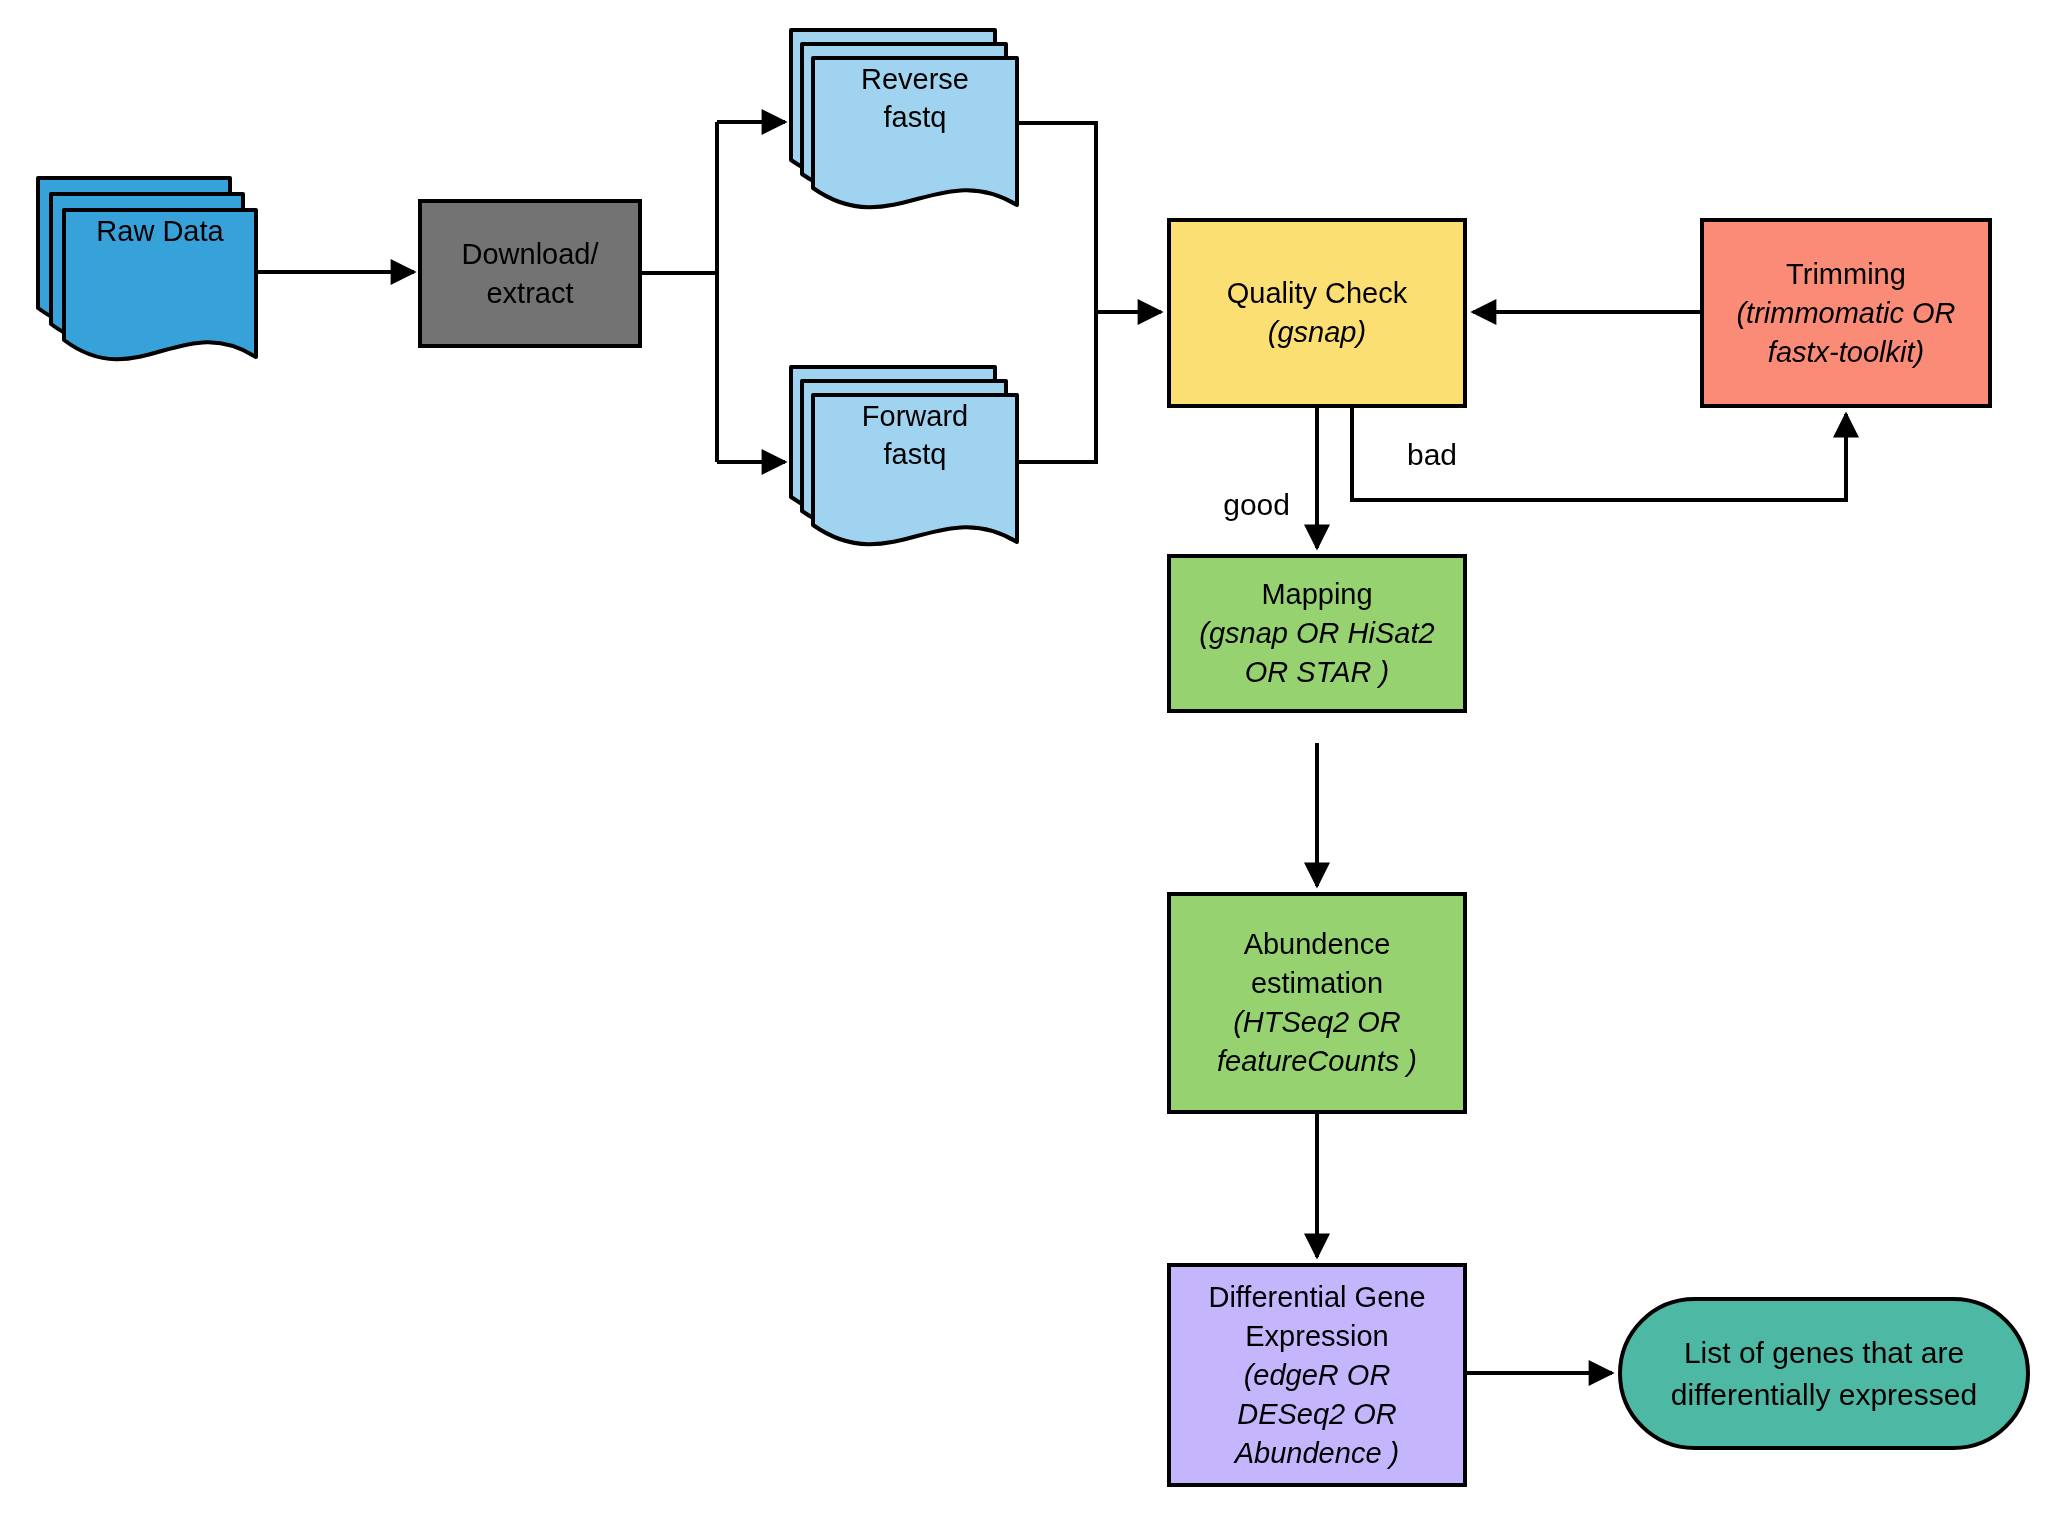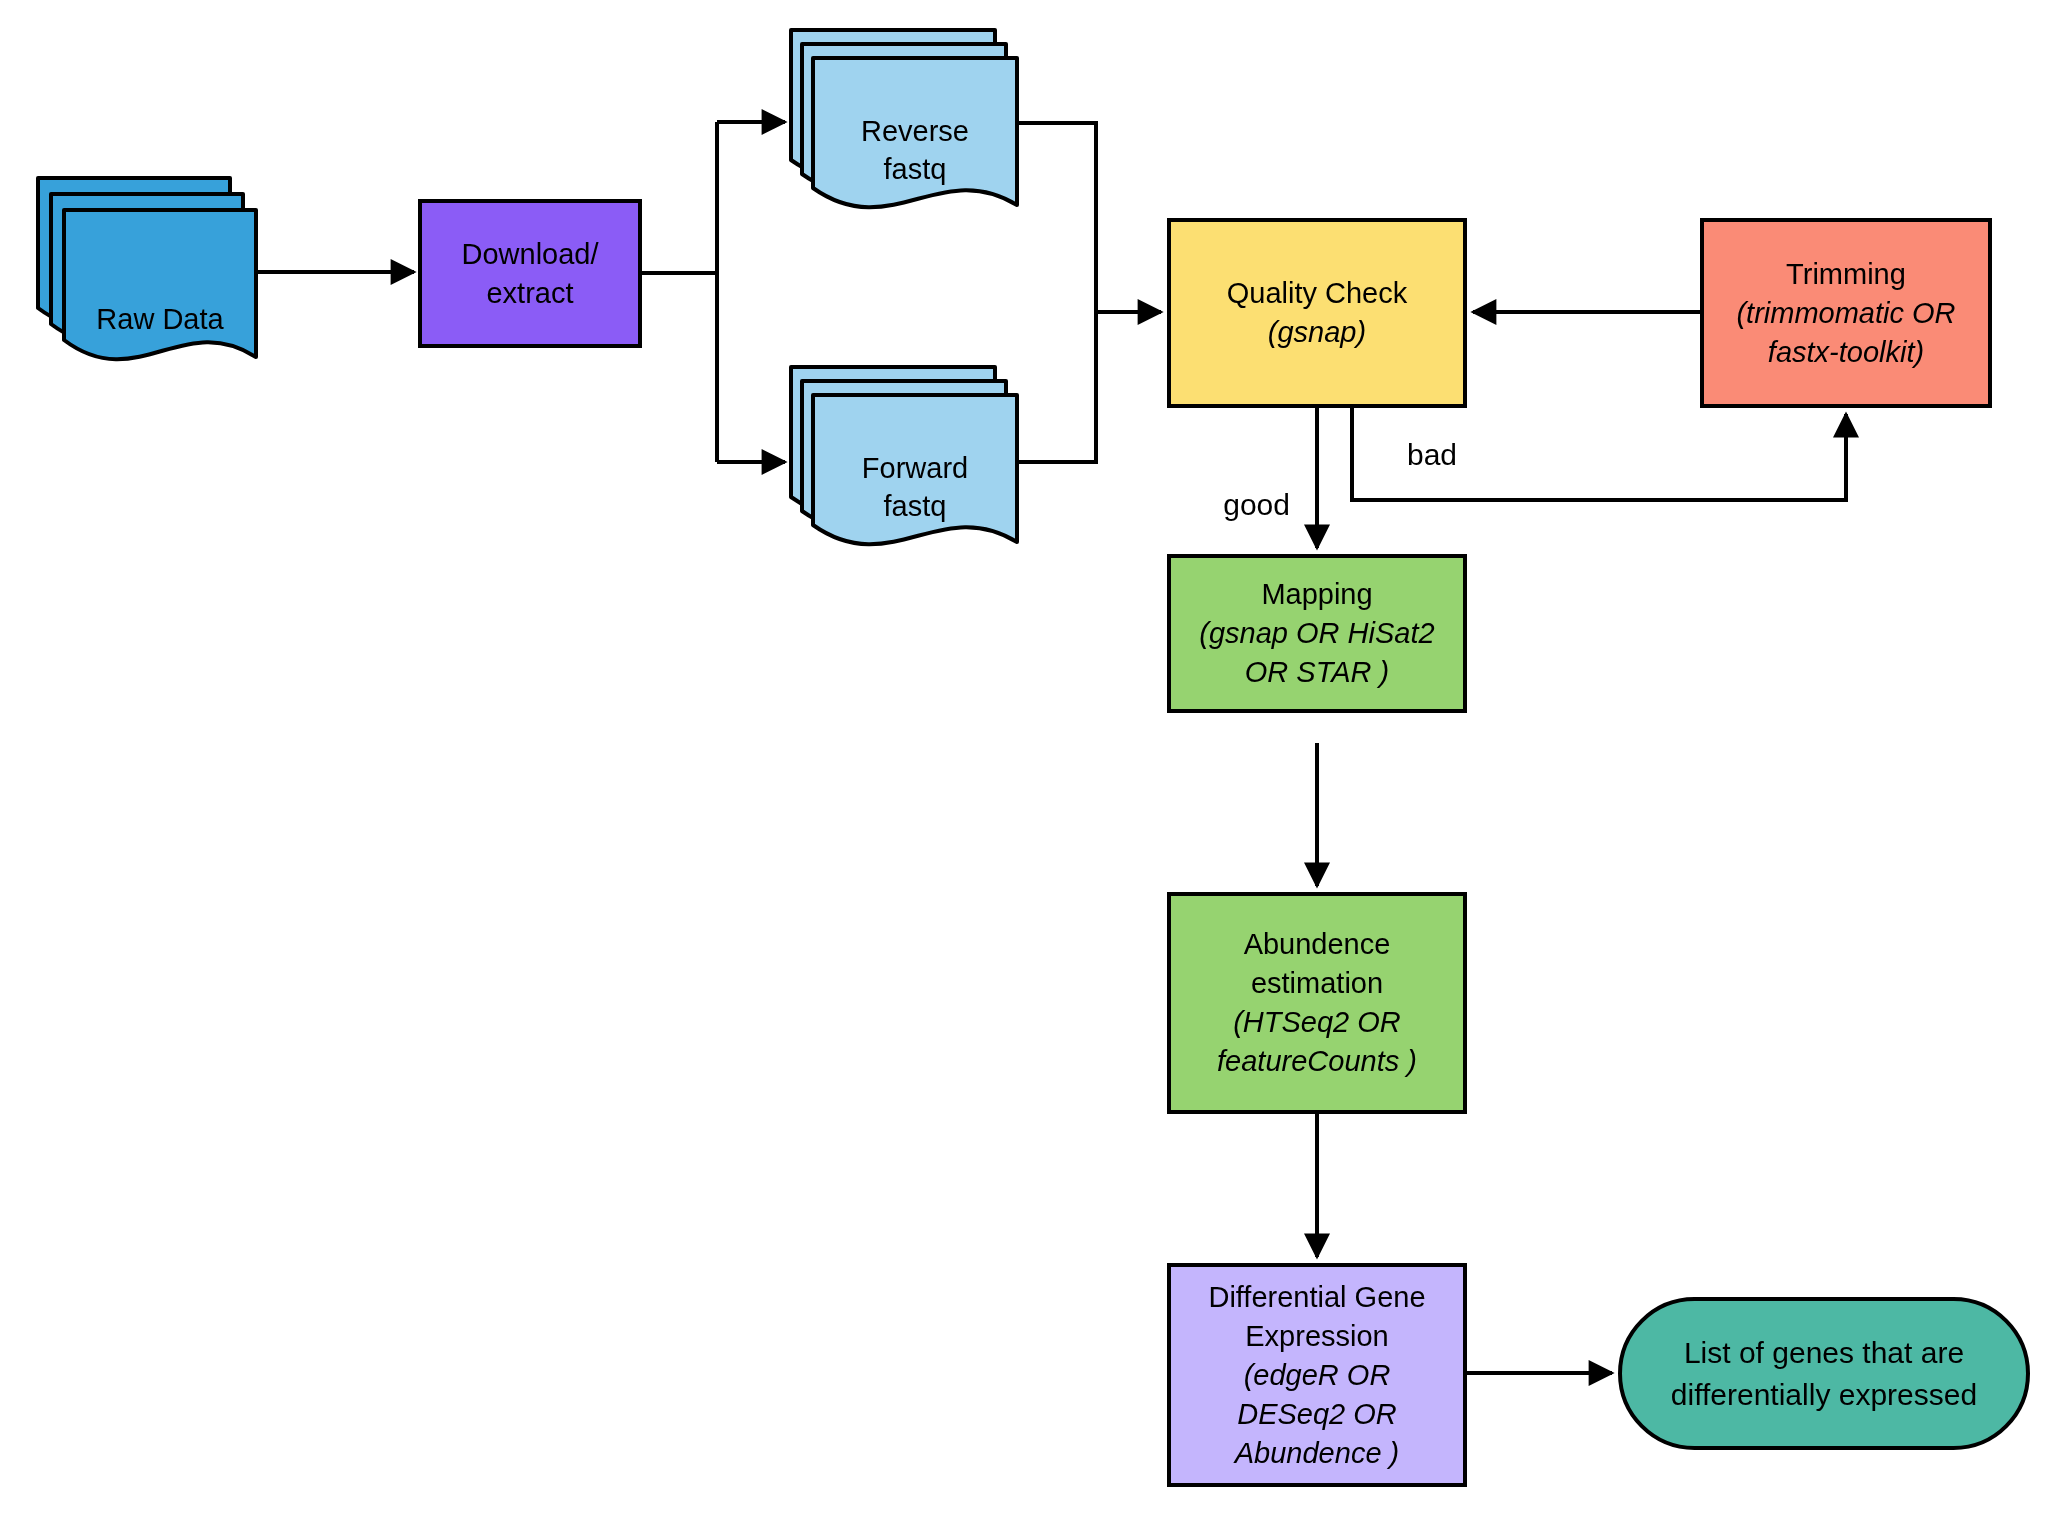--- a/index.html
+++ b/index.html
@@ -21,21 +21,21 @@
     justify-content:center;
     align-items:center;
     text-align:center;
     font-size:29px;
     line-height:39px;
   }
   .stack-label{
     position:absolute;
     display:flex;
     flex-direction:column;
-    justify-content:flex-end;
+    justify-content:flex-start;
     align-items:center;
     text-align:center;
     font-size:29px;
     line-height:38px;
   }
   .italic{font-style:italic;}
   .edge-label{
     position:absolute;
     font-size:30px;
     line-height:40px;
@@ -110,21 +110,21 @@
   <div class="stack-label l-rev">
     <div>Reverse</div>
     <div>fastq</div>
   </div>
 
   <div class="stack-label l-fwd">
     <div>Forward</div>
     <div>fastq</div>
   </div>
 
-  <div class="box n-download" style="background-color: #8b5cf6;">
+  <div class="box n-download" style="background-color: #737373;">
     <div>Download/</div>
     <div>extract</div>
   </div>
 
   <div class="box n-qc" style="background-color: rgb(252, 223, 114);">
     <div>Quality Check</div>
     <div class="italic">(gsnap)</div>
   </div>
 
   <div class="box n-trim" style="background-color: rgb(250, 139, 118);">

